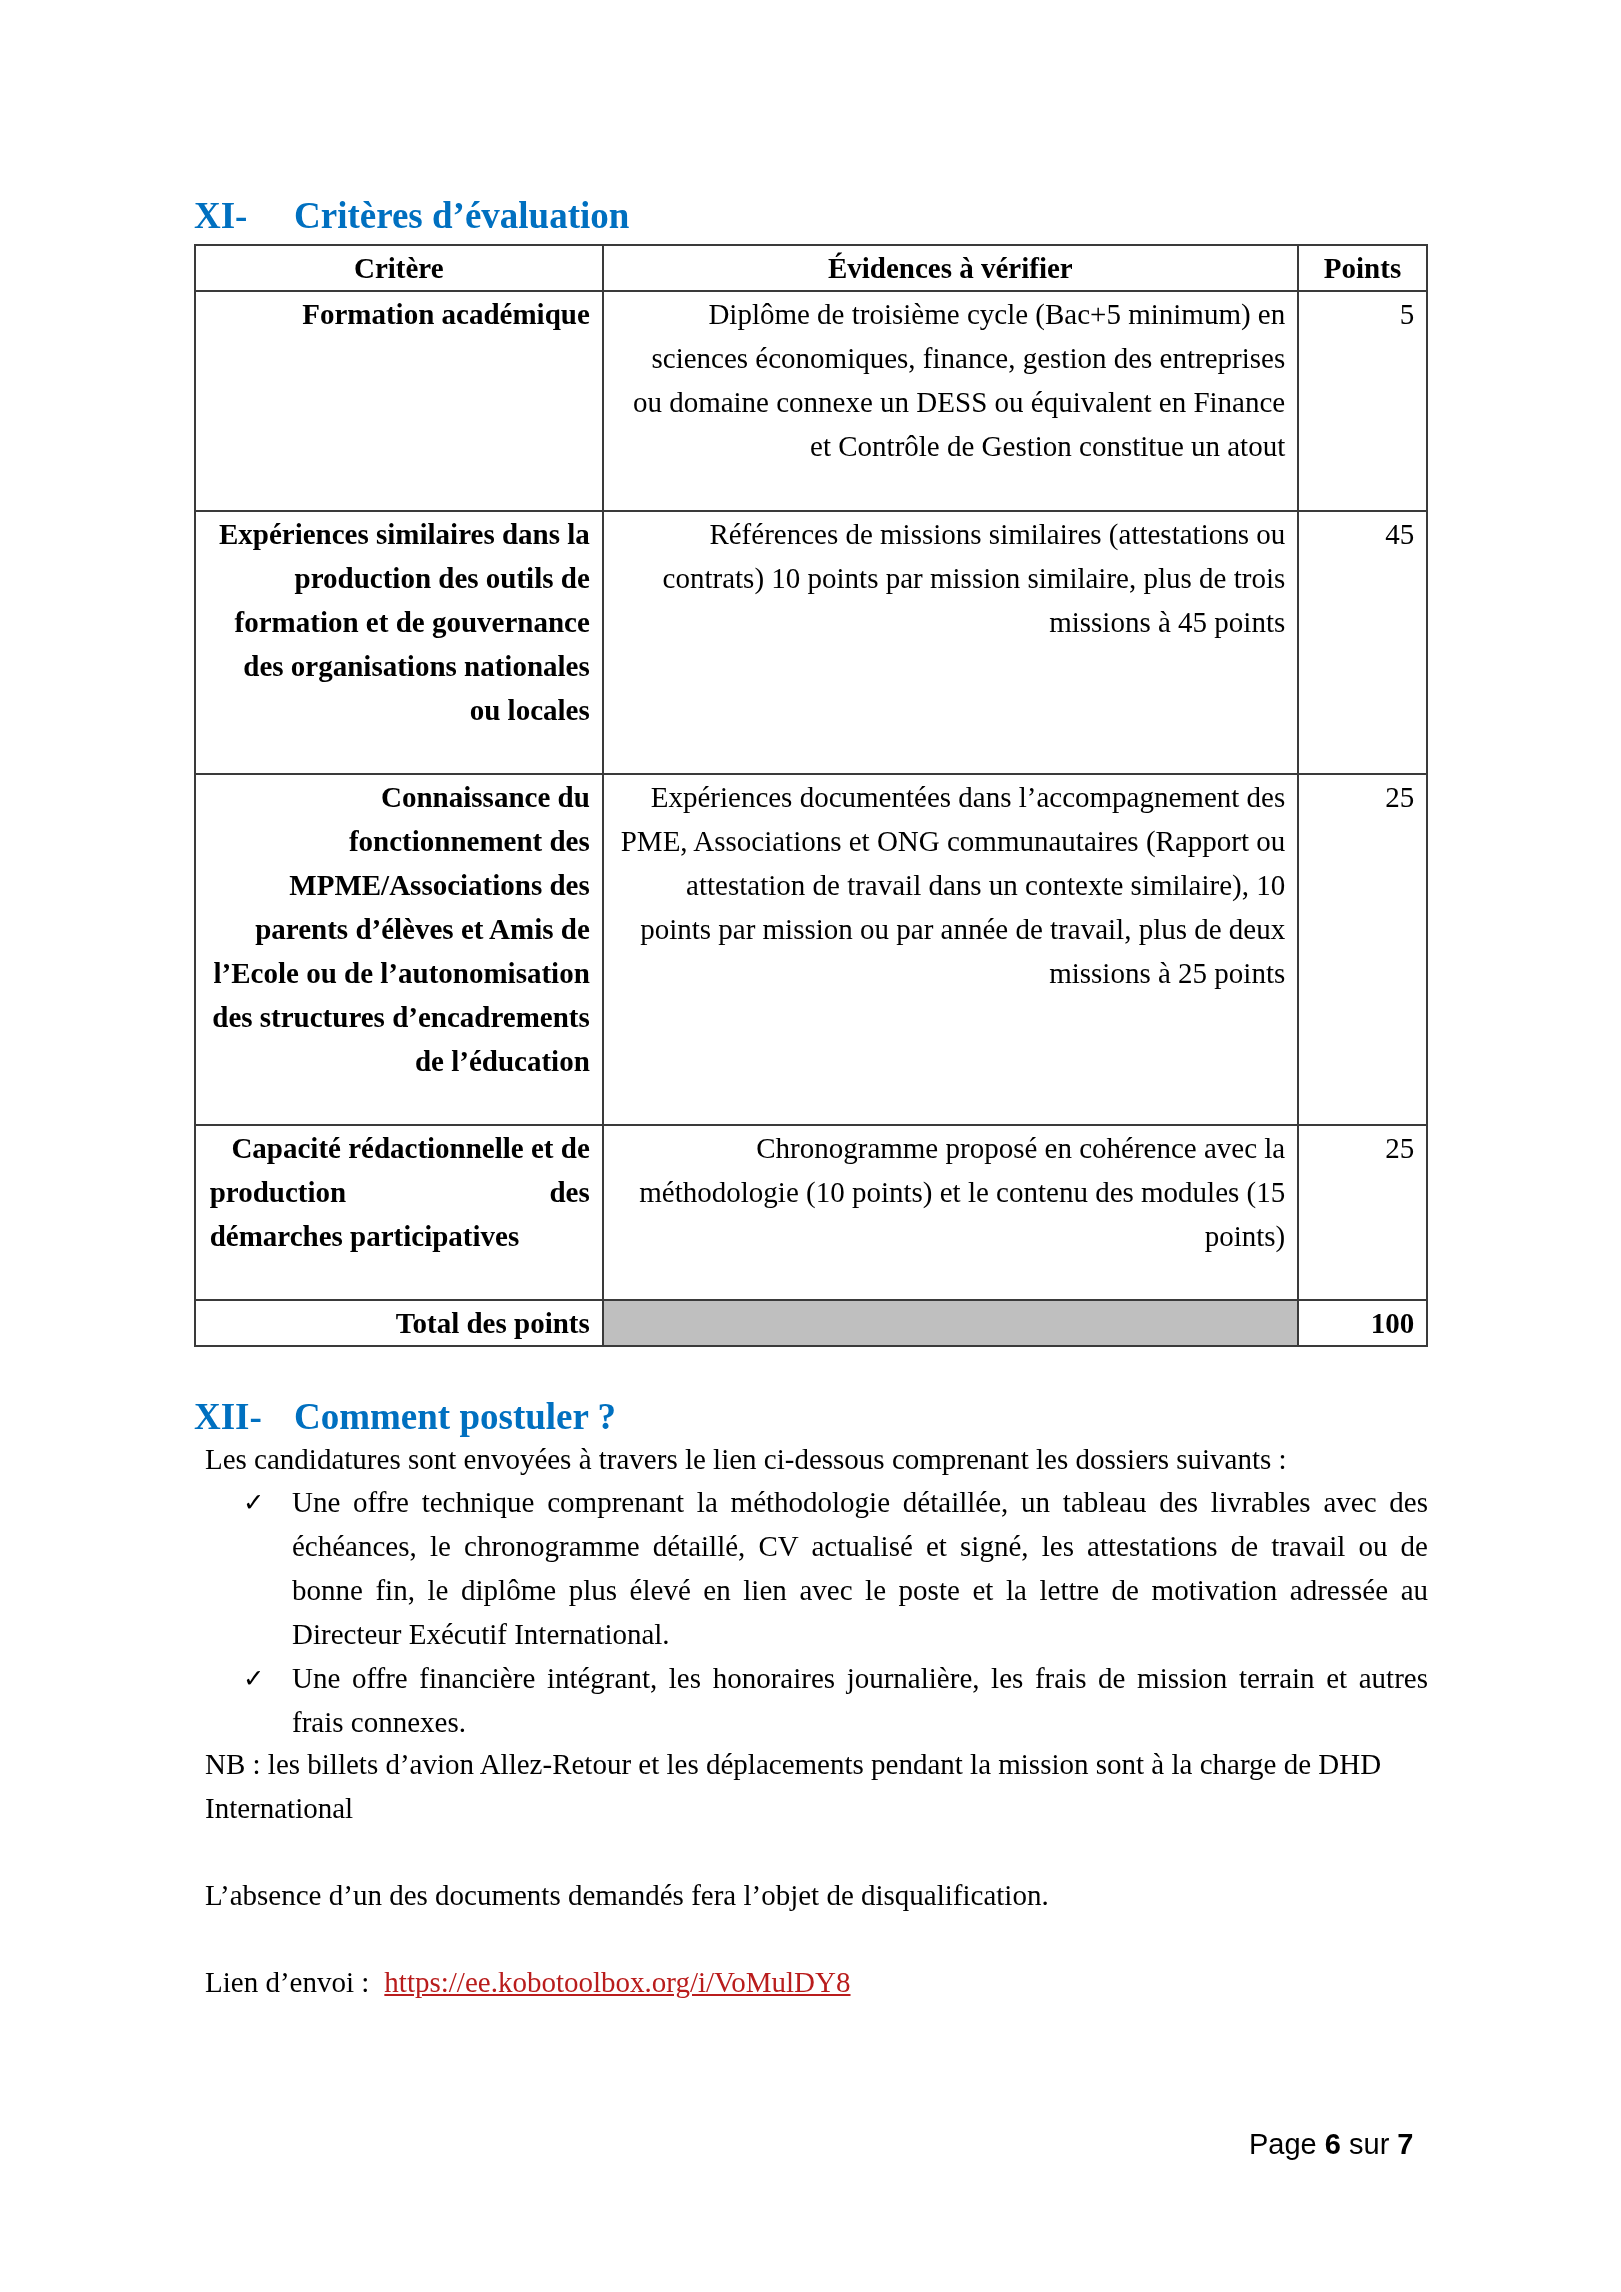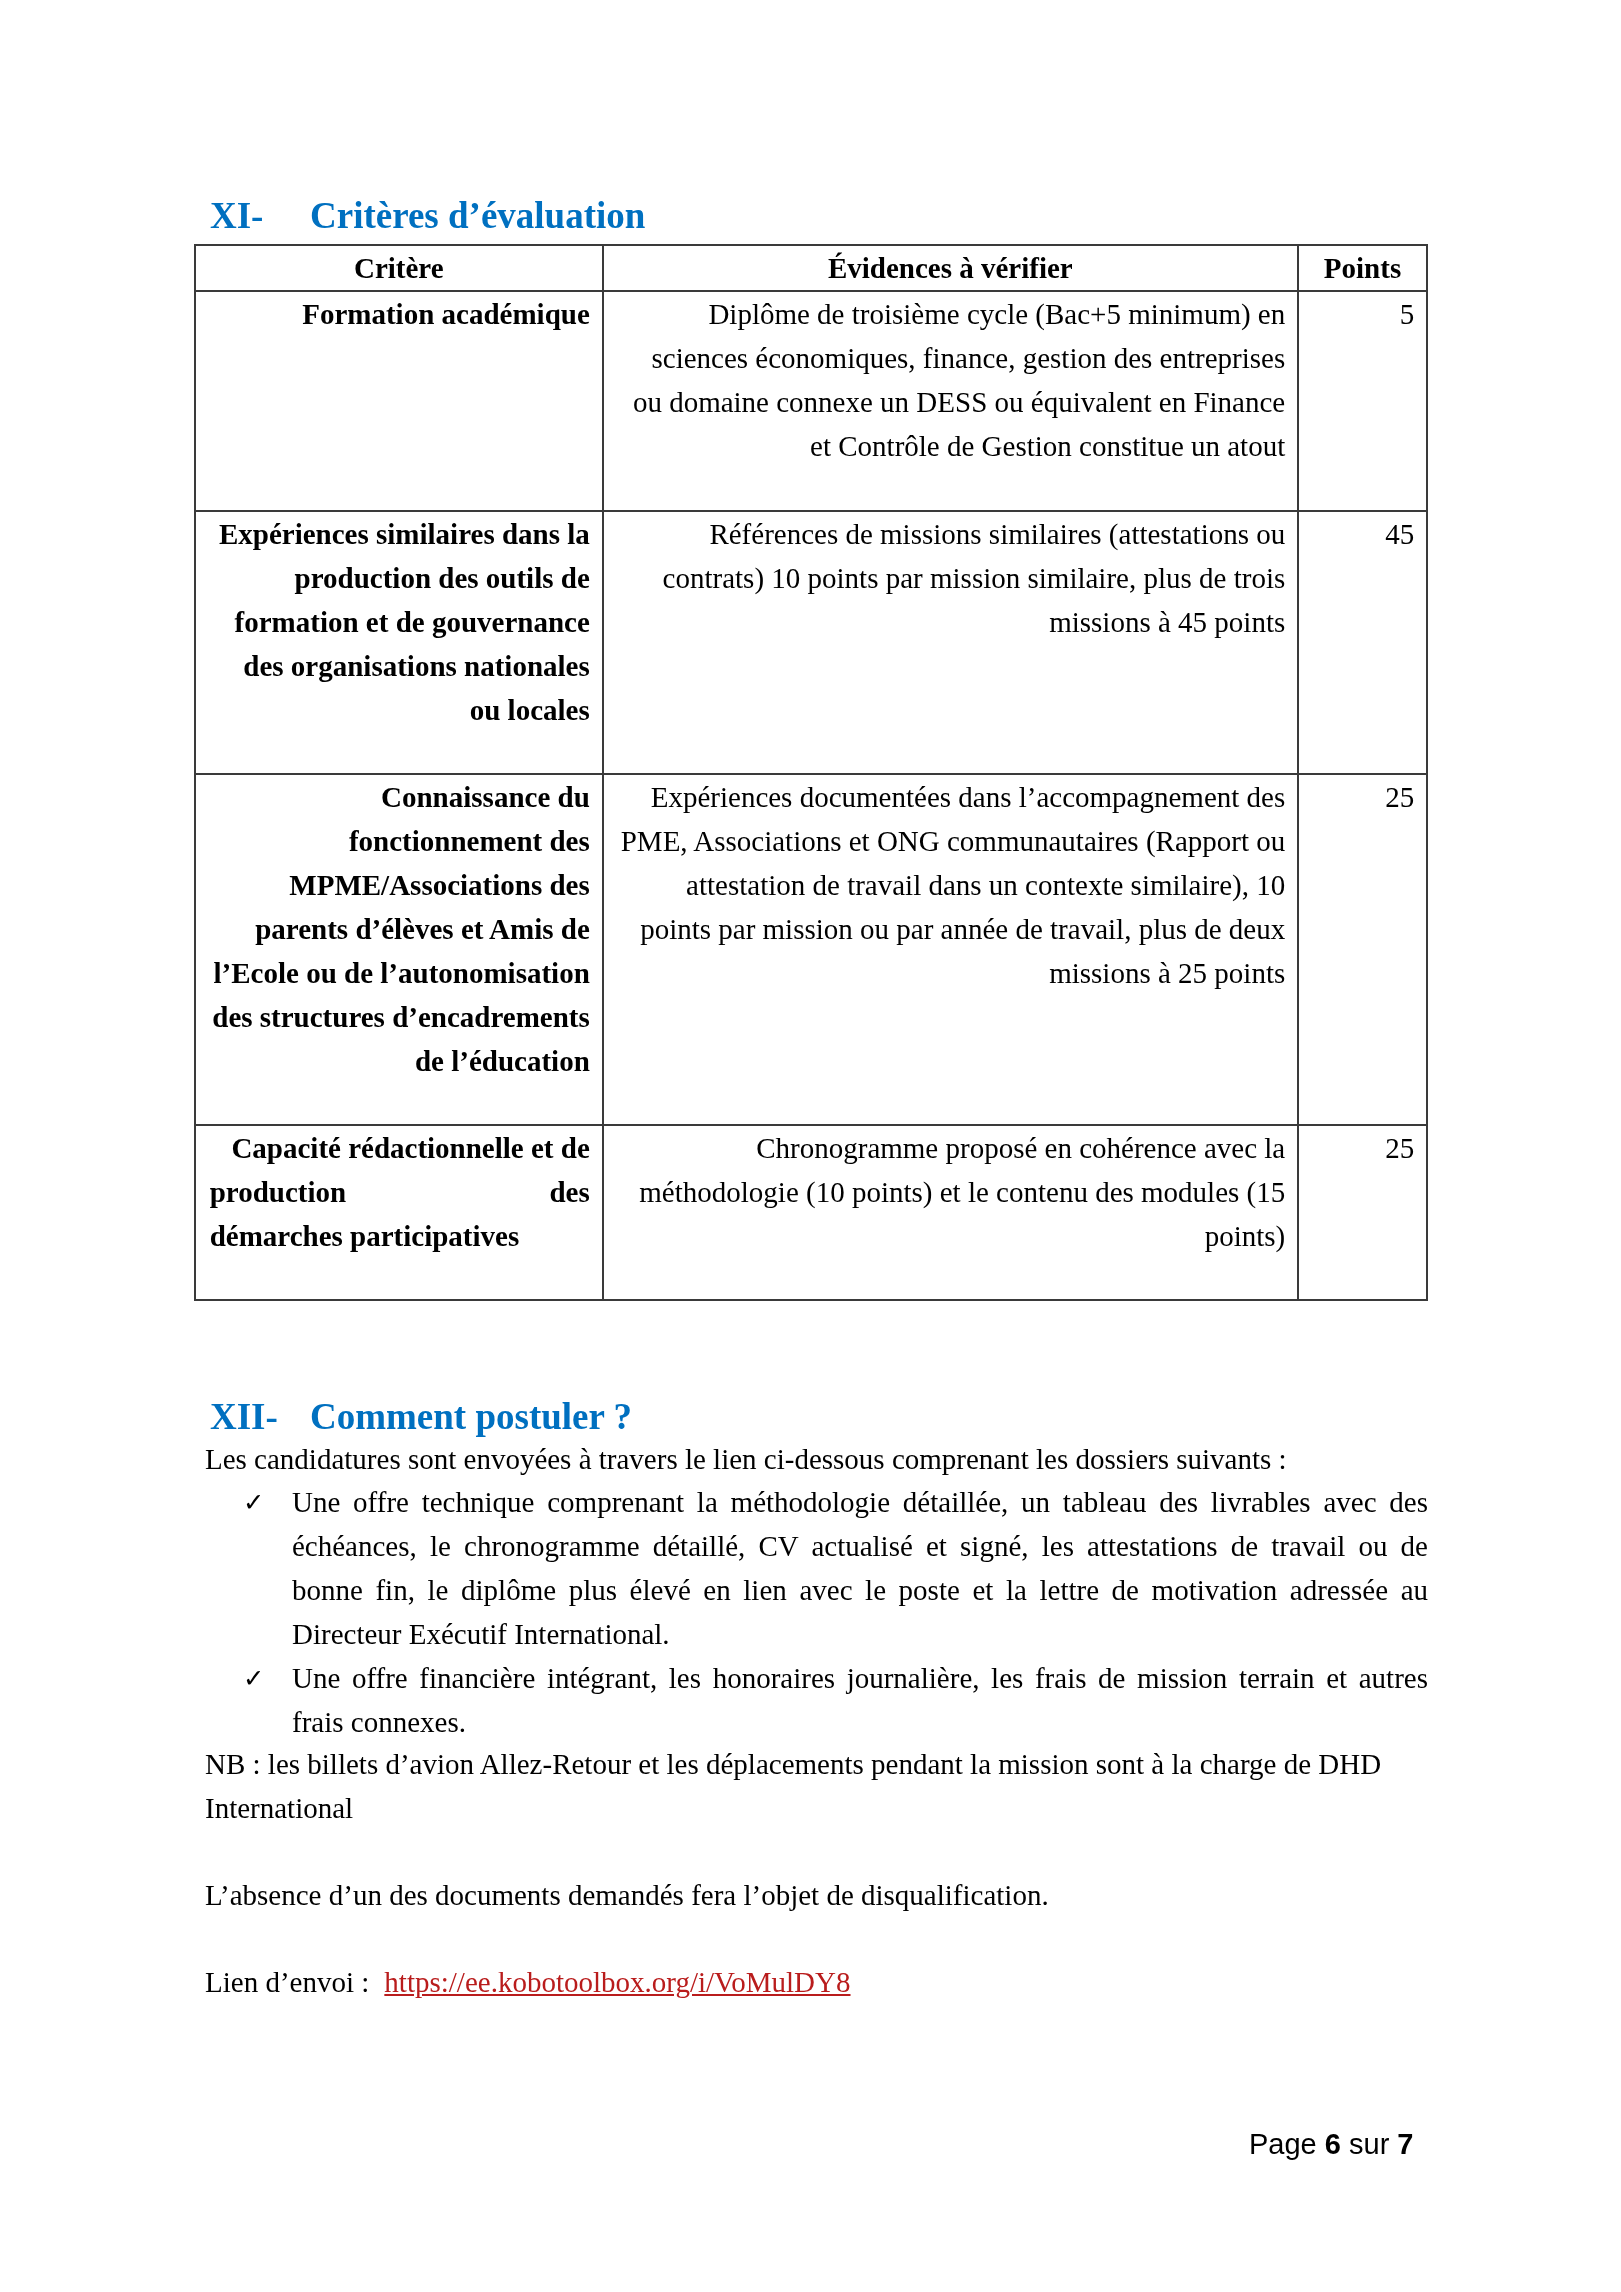--- a/index.html
+++ b/index.html
@@ -1,20 +1,20 @@
 <!DOCTYPE html>
 <html><head>
   <meta charset="utf-8">
   <style>
     html, body { margin: 0; padding: 0; background: #ffffff; }
     body { width: 1621px; height: 2293px; position: relative; overflow: hidden;
            font-family: "Liberation Serif", "DejaVu Serif", serif; color: #000; }
     .page { position: absolute; left: 0; top: 0; width: 1621px; height: 2293px; }
     .h1 { position: absolute; left: 194px; font-weight: bold; color: #0070C0;
-          font-size: 37px; line-height: 43px; white-space: nowrap; margin-left: 16px; }
+          font-size: 37px; line-height: 43px; white-space: nowrap; }
     .h1 .num { display: inline-block; width: 100px; }
     #h-xi { top: 194px; }
     #h-xii { top: 1395px; }
     #h-xii .num { width: 100px; }
 
     table.crit { position: absolute; left: 194px; top: 244px; width: 1234px;
                  border-collapse: collapse; font-size: 29px; line-height: 44px; }
     table.crit td, table.crit th { border: 2px solid #3a3a3a; vertical-align: top;
                  padding: 0 11.8px 0 13.7px; text-align: right; }
     table.crit th { font-weight: bold; text-align: center; padding: 0 17px; height: 43px; }
@@ -80,20 +80,25 @@
       <tr class="r3">
         <td class="crit-name">Connaissance du fonctionnement des MPME/Associations des parents d’élèves et Amis de l’Ecole ou de l’autonomisation des structures d’encadrements de l’éducation</td>
         <td>Expériences documentées dans l’accompagnement des PME, Associations et ONG communautaires (Rapport ou attestation de travail dans un contexte similaire), 10 points par mission ou par année de travail, plus de deux missions à 25 points</td>
         <td class="pts">25</td>
       </tr>
       <tr class="r4">
         <td class="crit-name justify"><span>Capacité rédactionnelle et de production des</span><span class="last">démarches participatives</span></td>
         <td>Chronogramme proposé en cohérence avec la méthodologie (10 points) et le contenu des modules (15 points)</td>
         <td class="pts">25</td>
       </tr>
+      <tr class="total">
+        <td>Total des points</td>
+        <td class="grey"></td>
+        <td class="pts">100</td>
+      </tr>
     </tbody>
   </table>
 
   <div class="h1" id="h-xii">
     <span class="num">XII-</span><span>Comment postuler ?</span>
   </div>
 
   <div class="body-text" id="intro">Les candidatures sont envoyées à travers le lien ci-dessous comprenant les dossiers suivants :</div>
 
   <ul class="checks">

